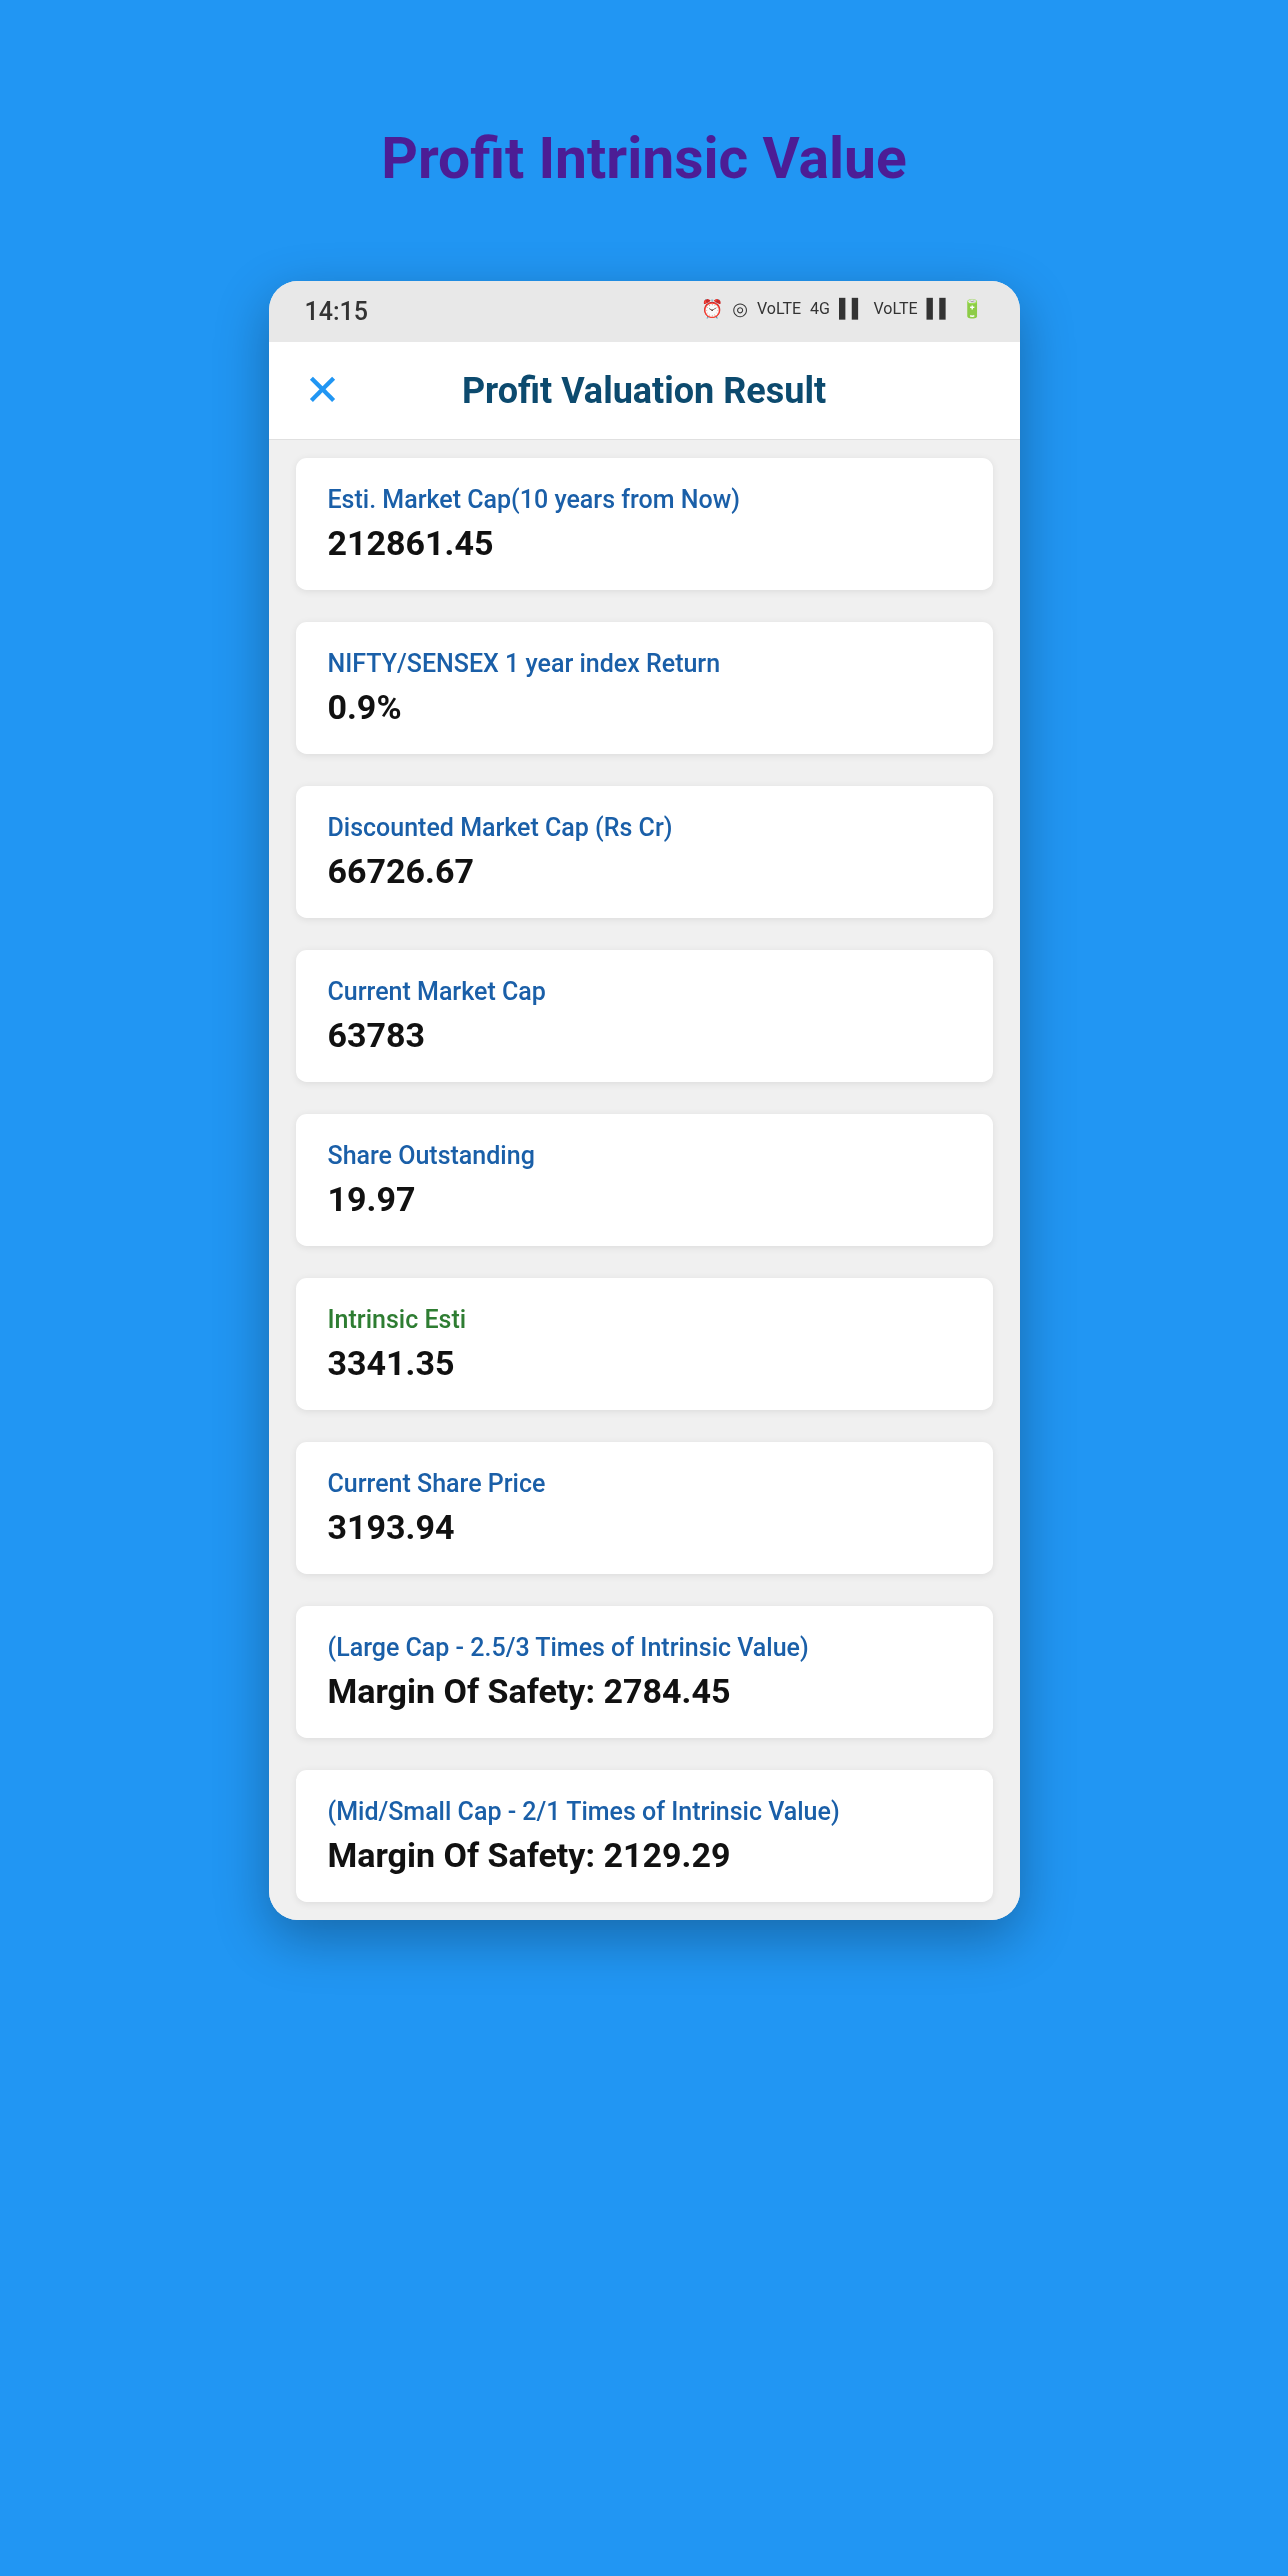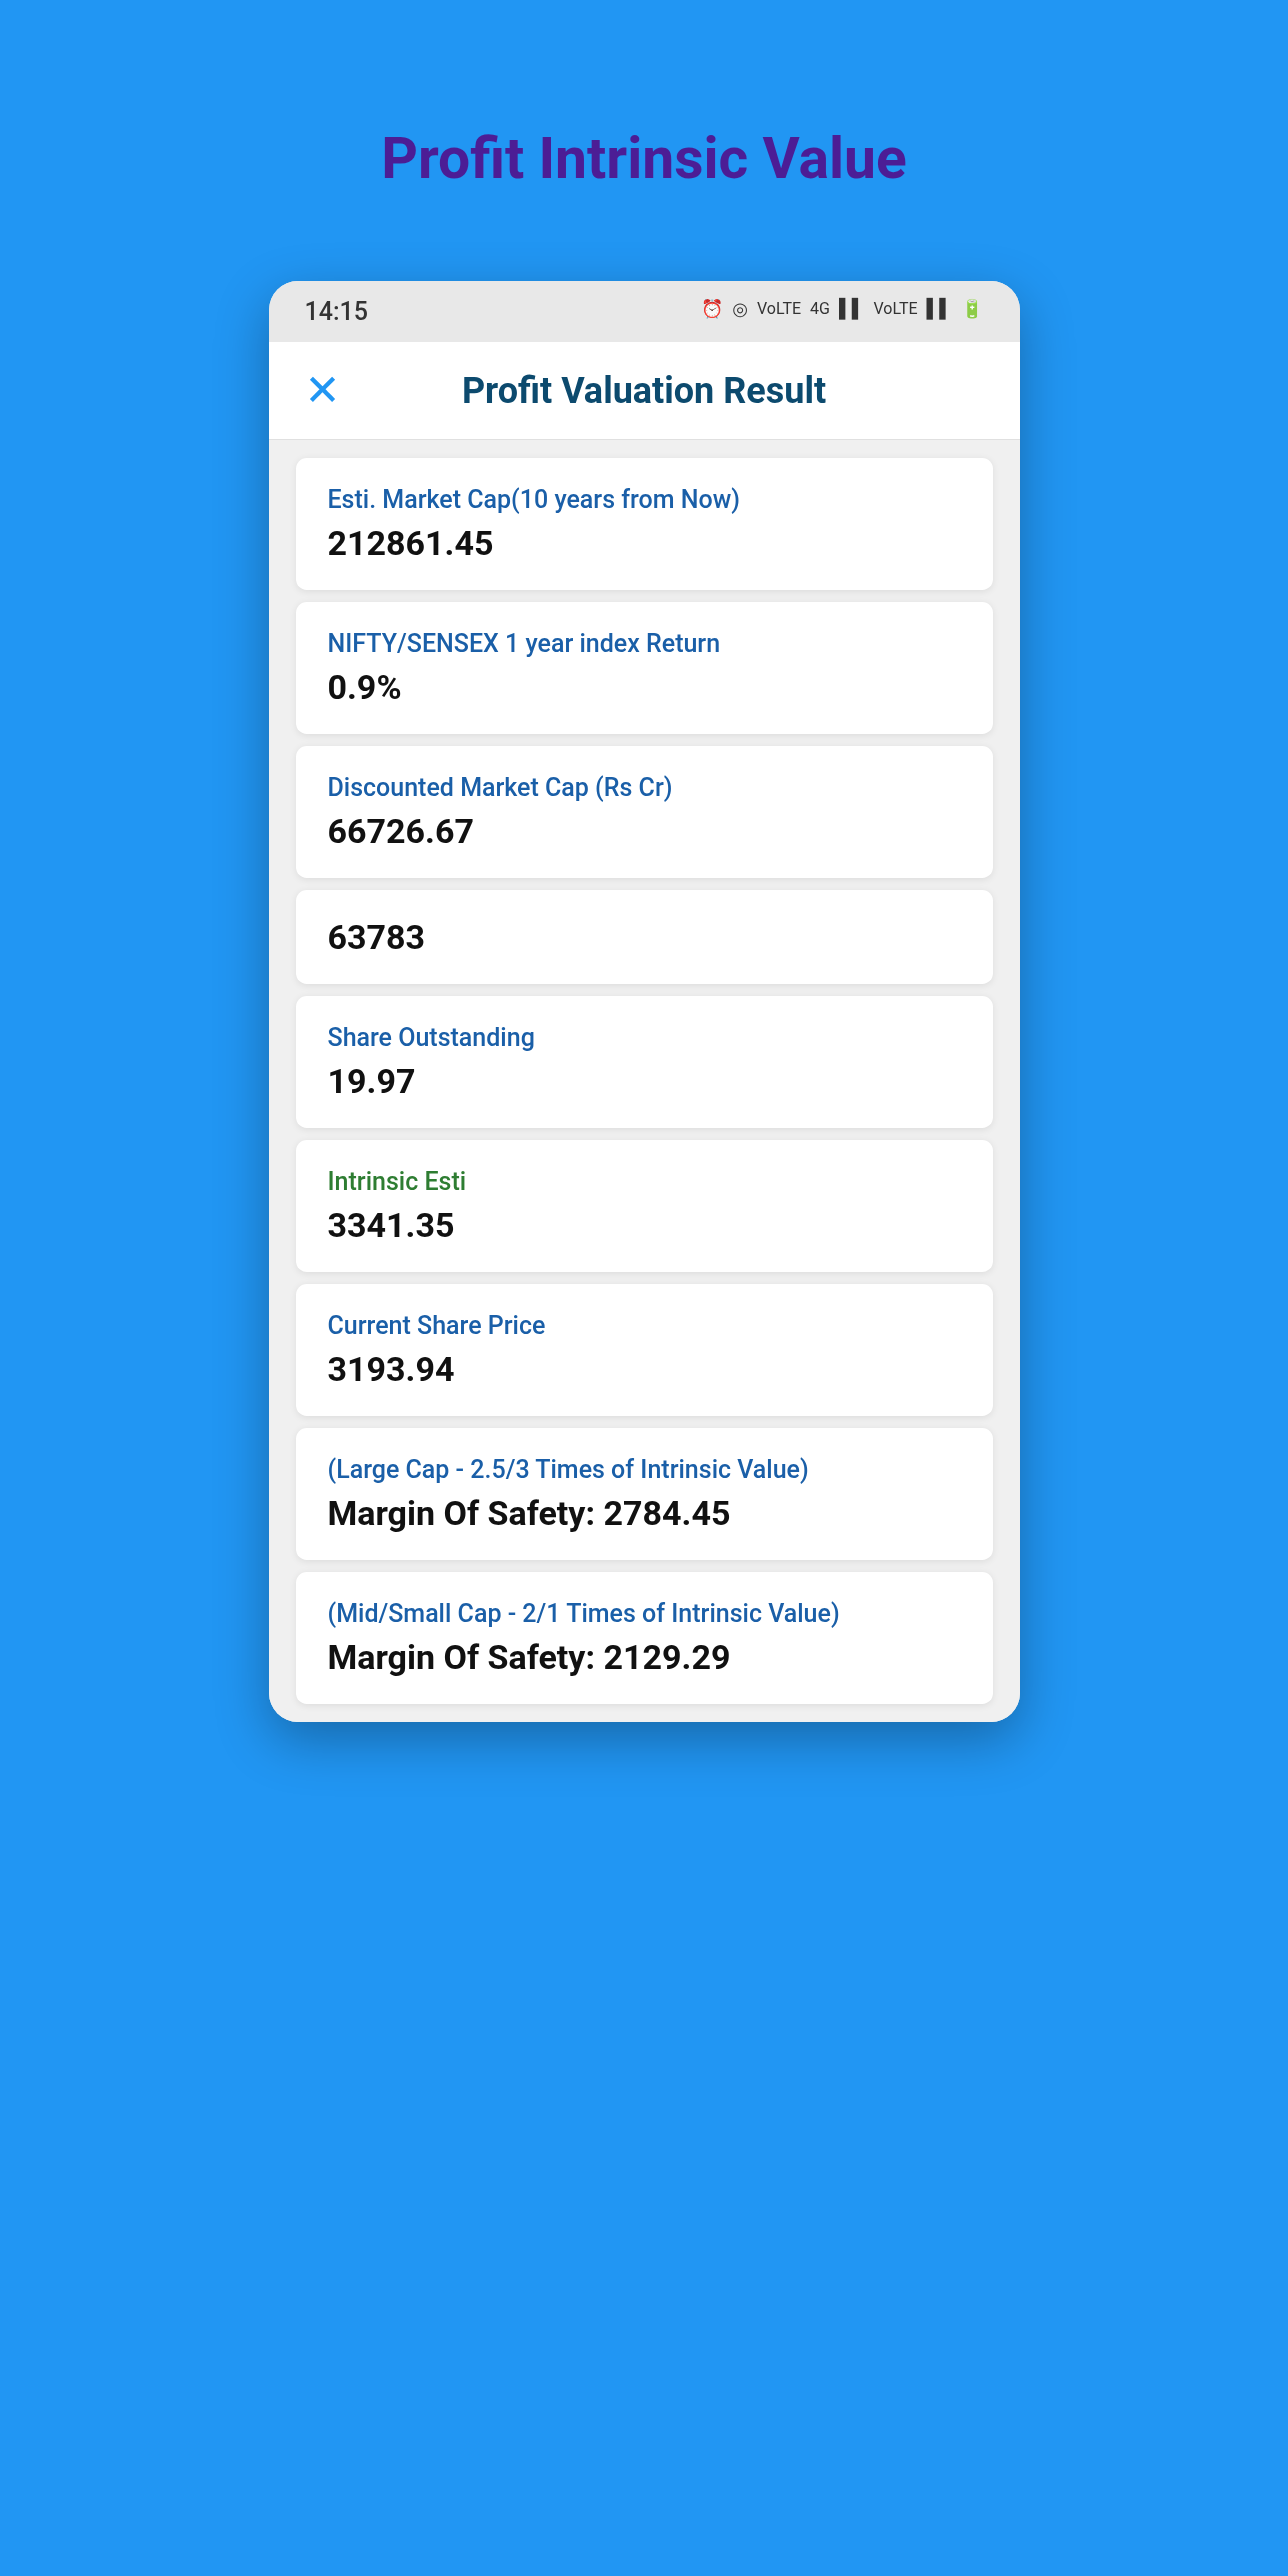--- a/index.html
+++ b/index.html
@@ -89,21 +89,21 @@
       flex: 1;
       text-align: center;
       margin-right: 72px;
     }
 
     .content-area {
       background-color: #f0f0f0;
       padding: 18px 27px;
       display: flex;
       flex-direction: column;
-      gap: 12px;
+      gap: 32px;
     }
 
     .card {
       background-color: white;
       border-radius: 10.7px;
       padding: 27px 32px;
       box-shadow: 0 1.8px 7.2px rgba(0,0,0,0.08);
     }
 
     .card-label {
@@ -159,20 +159,21 @@
       </div>
       <div class="card">
         <div class="card-label blue">NIFTY/SENSEX 1 year index Return</div>
         <div class="card-value">0.9%</div>
       </div>
       <div class="card">
         <div class="card-label blue">Discounted Market Cap (Rs Cr)</div>
         <div class="card-value">66726.67</div>
       </div>
       <div class="card">
+        <div class="card-label blue">Current Market Cap</div>
         <div class="card-value">63783</div>
       </div>
       <div class="card">
         <div class="card-label blue">Share Outstanding</div>
         <div class="card-value">19.97</div>
       </div>
       <div class="card">
         <div class="card-label green">Intrinsic Esti</div>
         <div class="card-value">3341.35</div>
       </div>

